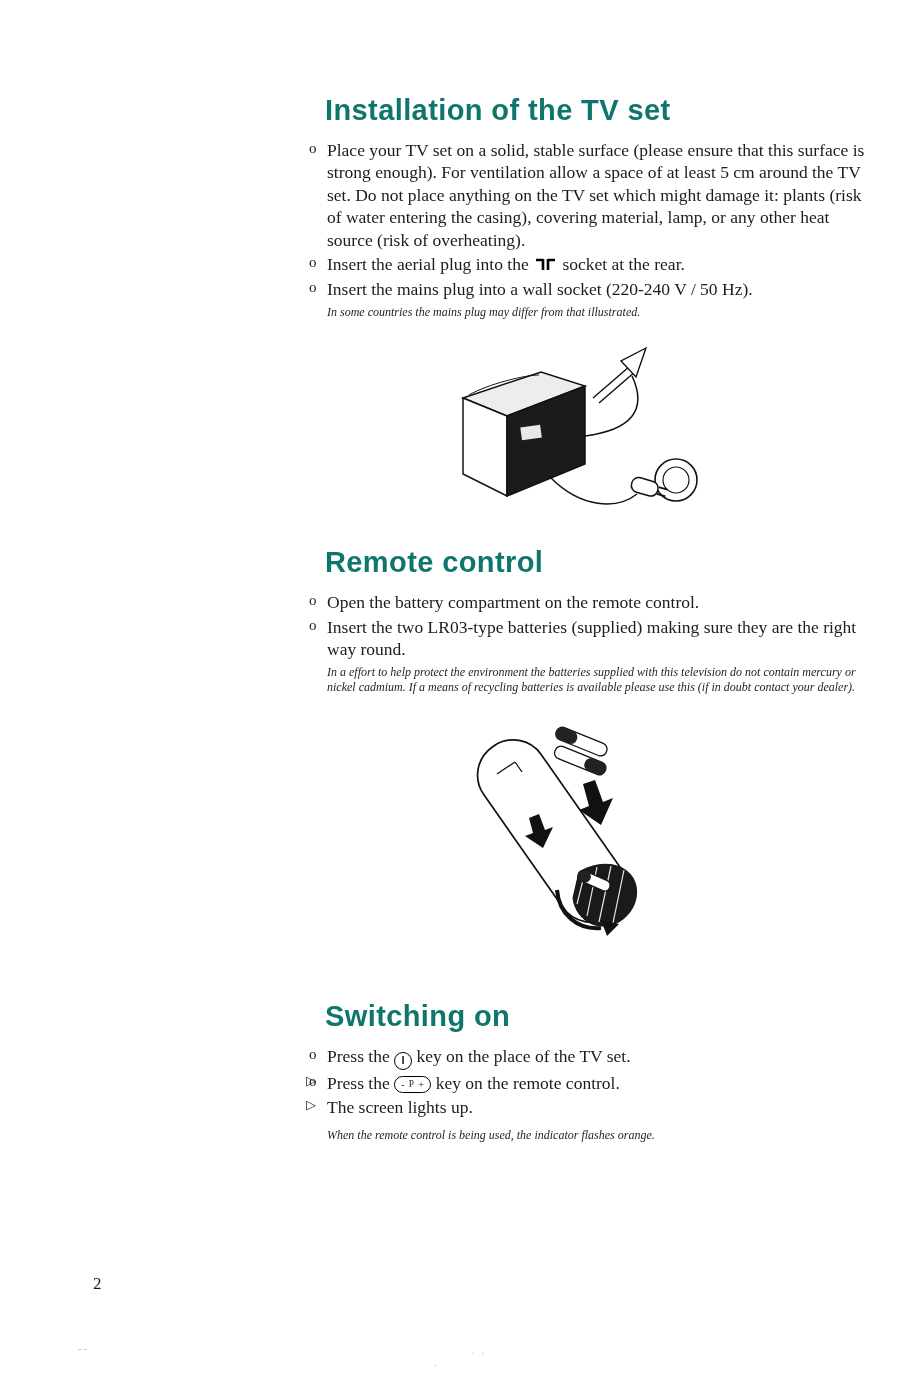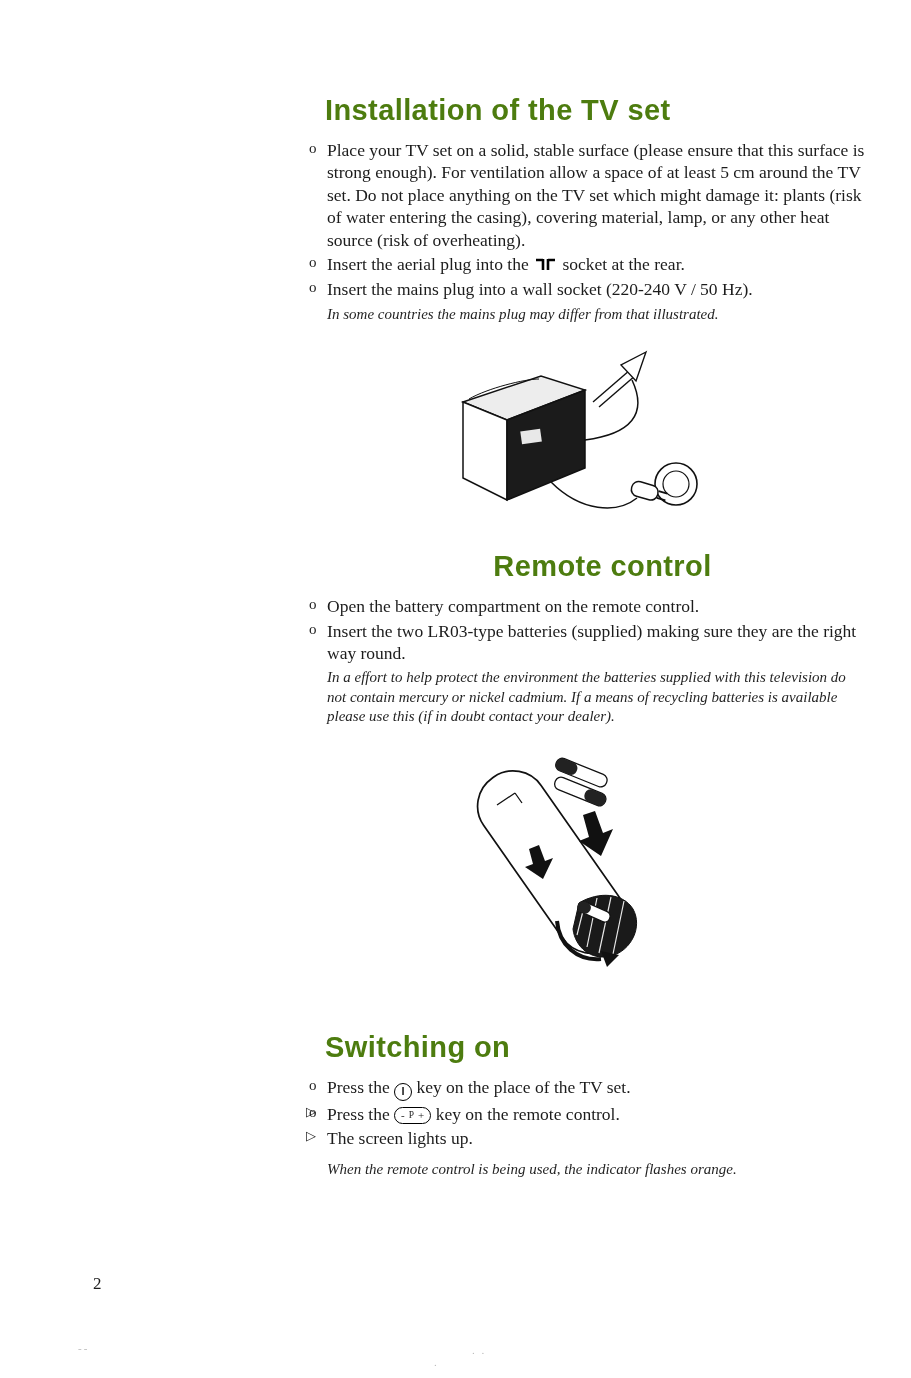--- a/index.html
+++ b/index.html
@@ -6,39 +6,39 @@
   .page {
     position:relative; width:911px; height:1378px; margin:0 auto;
     background:#ffffff; overflow:hidden;
     font-family:"Liberation Serif", serif; color:#1c1c1c;
   }
   .content { position:absolute; left:305px; top:0; width:575px; }
 
   .heading {
     font-family:"Liberation Sans", sans-serif;
     font-weight:bold; font-size:29px; letter-spacing:0.4px;
-    color:#4d7c0f; margin:0 0 12px 20px;
+    color:#0f766e; margin:0 0 12px 20px;
   }
   #h-install { margin-top:94px; }
-  #h-remote  { margin-top:20px;text-align:center; }
+  #h-remote  { margin-top:20px; }
   #h-switch  { margin-top:46px; }
 
   .bullet {
     position:relative; padding-left:22px; width:540px;
     font-size:17.5px; line-height:1.28; margin:2px 0;
   }
   .bullet .marker {
     position:absolute; left:4px; top:0px; font-size:15px; color:#1c1c1c;
   }
   .bullet .result-marker { left:1px; top:1px; font-size:13px; }
   .plain-line {
     margin:7px 0 5px 22px; font-size:17.5px; line-height:1.28; width:535px;
   }
   .note {
-    font-style:italic; font-size:15px; line-height:1.3;
+    font-style:italic; font-size:12px; line-height:1.3;
     margin:4px 0 4px 22px; width:532px; color:#242424;
   }
   .note-tight { margin-top:10px; }
 
   .illus { position:relative; }
   #illus-tv     { margin:16px 0 0 128px; }
   #illus-remote { margin:26px 0 0 126px; }
 
   .power-key {
     display:inline-block; width:16px; height:16px;

